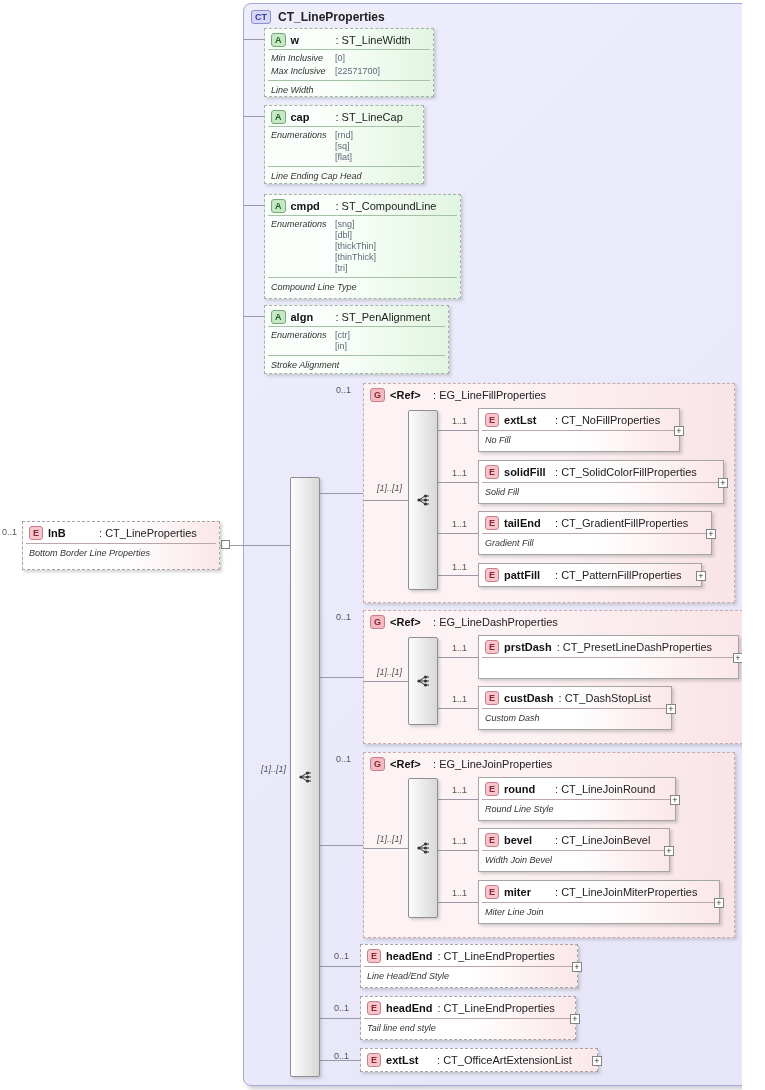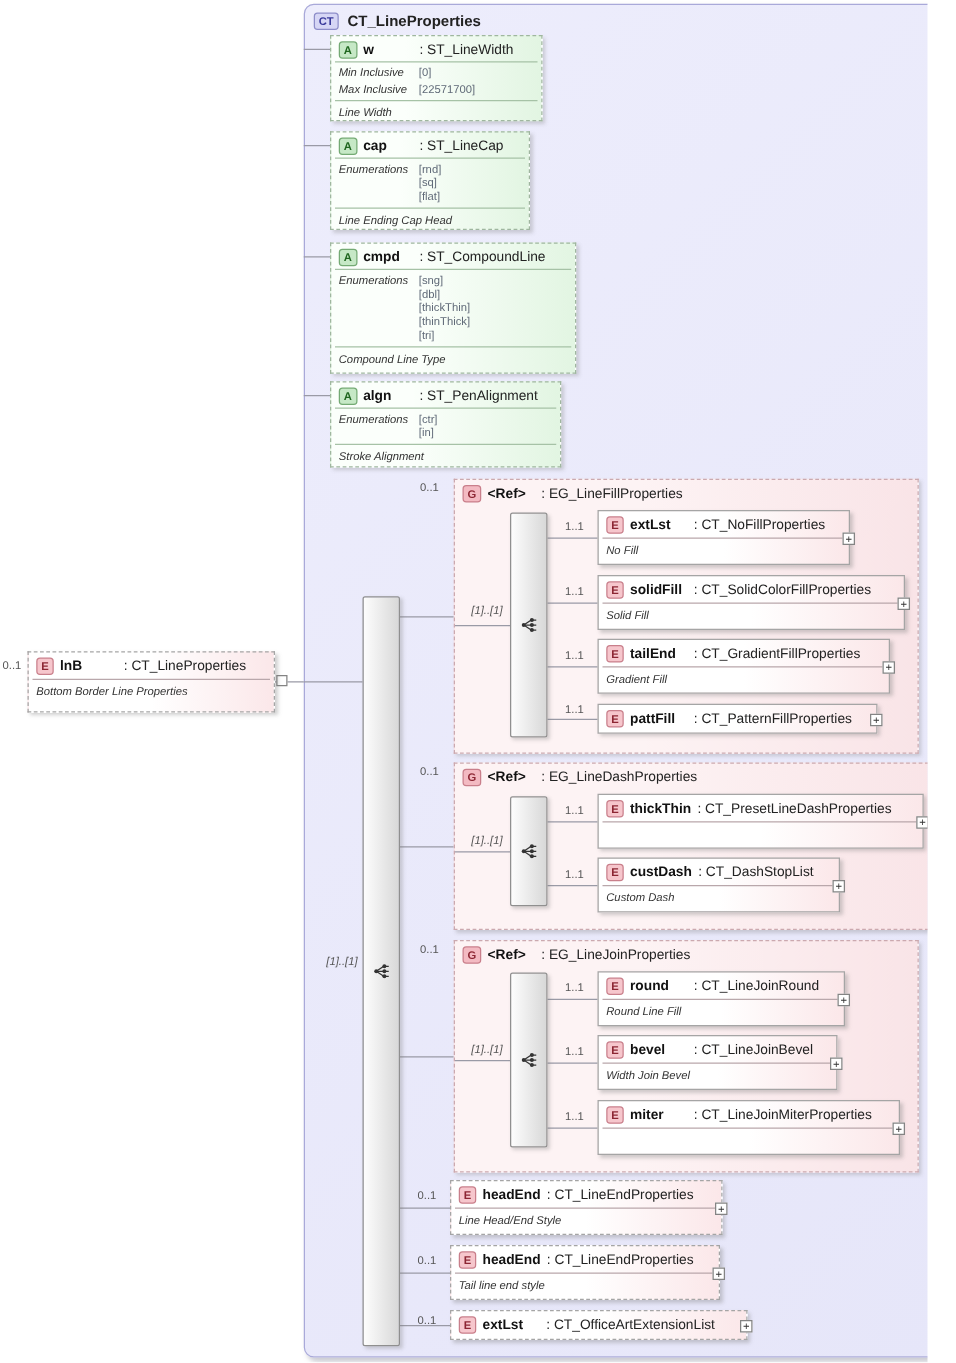--- a/index.html
+++ b/index.html
@@ -267,21 +267,21 @@
       <circle cx="3" cy="6" r="1.6" fill="#333"></circle>
         <circle cx="9.5" cy="2" r="1.6" fill="#333"></circle>
         <circle cx="9.5" cy="6" r="1.6" fill="#333"></circle>
         <circle cx="9.5" cy="10" r="1.6" fill="#333"></circle>
     </svg>
   </div>
 
   <div class="ebox" style="left:478px;top:635px;width:261px;height:44px">
     <div class="box-title">
       <span class="badge badge-e">E</span>
-      <span class="bname">thickThin</span>
+      <span class="bname">prstDash</span>
       <span class="btype">: CT_PresetLineDashProperties</span>
     </div>
     <div class="divider"></div>
     <span class="plus" style="right:-5px;top:17px">+</span>
   </div>
 
   <div class="ebox" style="left:478px;top:686px;width:194px;height:44px">
     <div class="box-title">
       <span class="badge badge-e">E</span>
       <span class="bname">custDash</span>
@@ -318,21 +318,21 @@
     </svg>
   </div>
 
   <div class="ebox" style="left:478px;top:777px;width:198px;height:44px">
     <div class="box-title">
       <span class="badge badge-e">E</span>
       <span class="bname">round</span>
       <span class="btype">: CT_LineJoinRound</span>
     </div>
     <div class="divider"></div>
-    <div class="bdesc">Round Line Fill</div>
+    <div class="bdesc">Round Line Style</div>
     <span class="plus" style="right:-5px;top:17px">+</span>
   </div>
 
   <div class="ebox" style="left:478px;top:828px;width:192px;height:44px">
     <div class="box-title">
       <span class="badge badge-e">E</span>
       <span class="bname">bevel</span>
       <span class="btype">: CT_LineJoinBevel</span>
     </div>
     <div class="divider"></div>
@@ -340,20 +340,21 @@
     <span class="plus" style="right:-5px;top:17px">+</span>
   </div>
 
   <div class="ebox" style="left:478px;top:880px;width:242px;height:44px">
     <div class="box-title">
       <span class="badge badge-e">E</span>
       <span class="bname">miter</span>
       <span class="btype">: CT_LineJoinMiterProperties</span>
     </div>
     <div class="divider"></div>
+    <div class="bdesc">Miter Line Join</div>
     <span class="plus" style="right:-5px;top:17px">+</span>
   </div>
 
   <div class="ebox dashed" style="left:360px;top:944px;width:218px;height:44px">
     <div class="box-title">
       <span class="badge badge-e">E</span>
       <span class="bname">headEnd</span>
       <span class="btype">: CT_LineEndProperties</span>
     </div>
     <div class="divider"></div>

